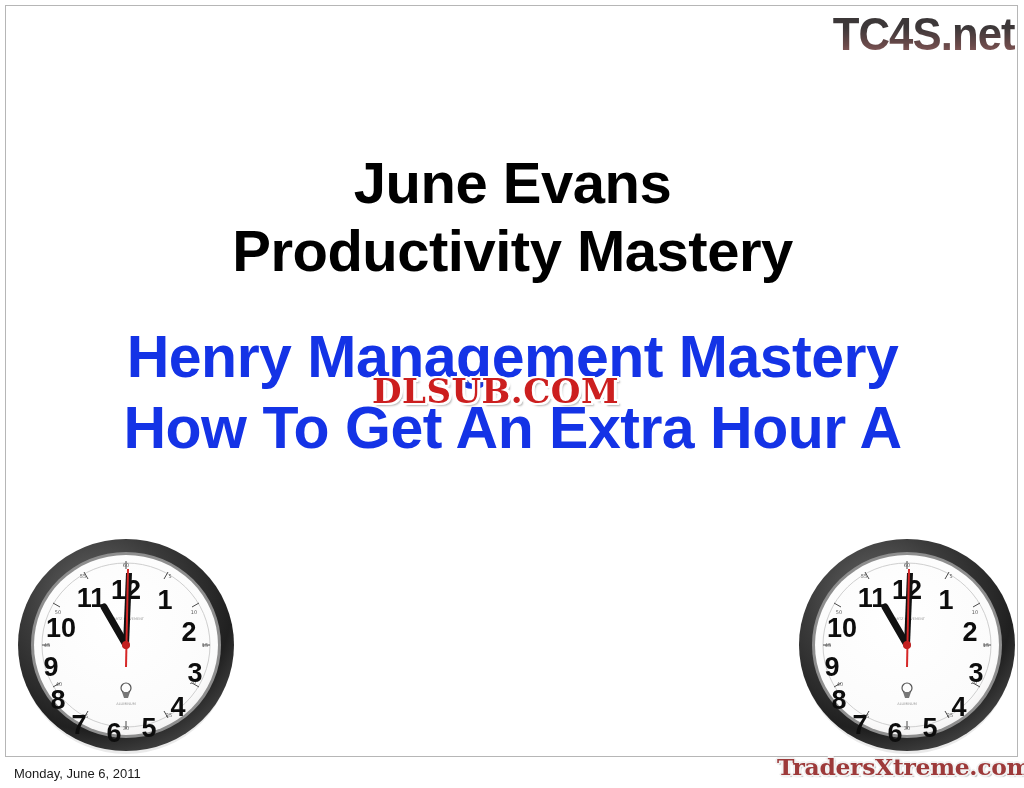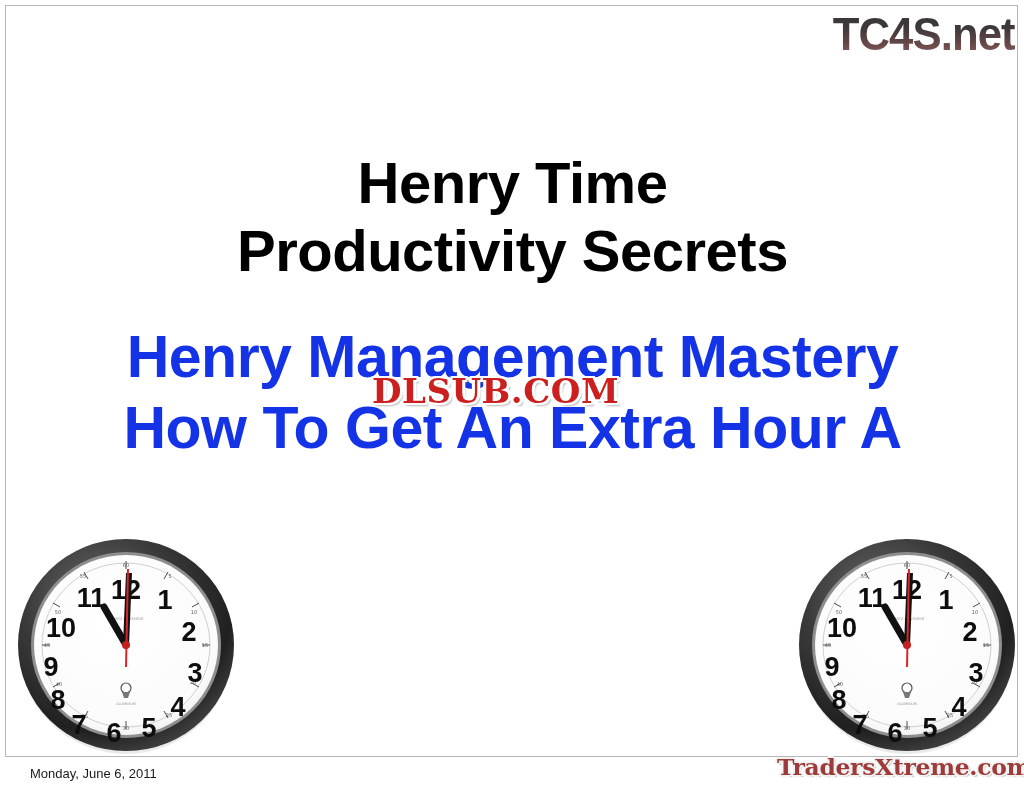--- a/index.html
+++ b/index.html
@@ -173,36 +173,35 @@
   #footer-date {
     position: absolute;
     left: 14px;
     top: 766px;
     font-family: "Liberation Sans", sans-serif;
     font-size: 13px;
     line-height: 16px;
     color: #1a1a1a;
     z-index: 50;
     white-space: nowrap;
-    margin-left: 16px;
   }
 </style>
 </head>
 <body>
 
 <div id="slide-wrap">
 
   <div id="slide-canvas">
 
     <div id="brand-logo-fallback">TC4S.net</div>
     <div id="brand-logo">TC4S.net</div>
 
     <div id="title-block">
-      <div class="title-line">Henry Time</div>
-      <div class="title-line">Productivity Secrets</div>
+      <div class="title-line">June Evans</div>
+      <div class="title-line">Productivity Mastery</div>
     </div>
 
     <div id="subtitle-block">
       <div class="subtitle-line">Henry Management Mastery</div>
       <div class="subtitle-line">How To Get An Extra Hour A</div>
     </div>
 
     <div class="clock" id="clock-left">
       <svg viewBox="0 0 222 222" xmlns="http://www.w3.org/2000/svg">
         <defs>

